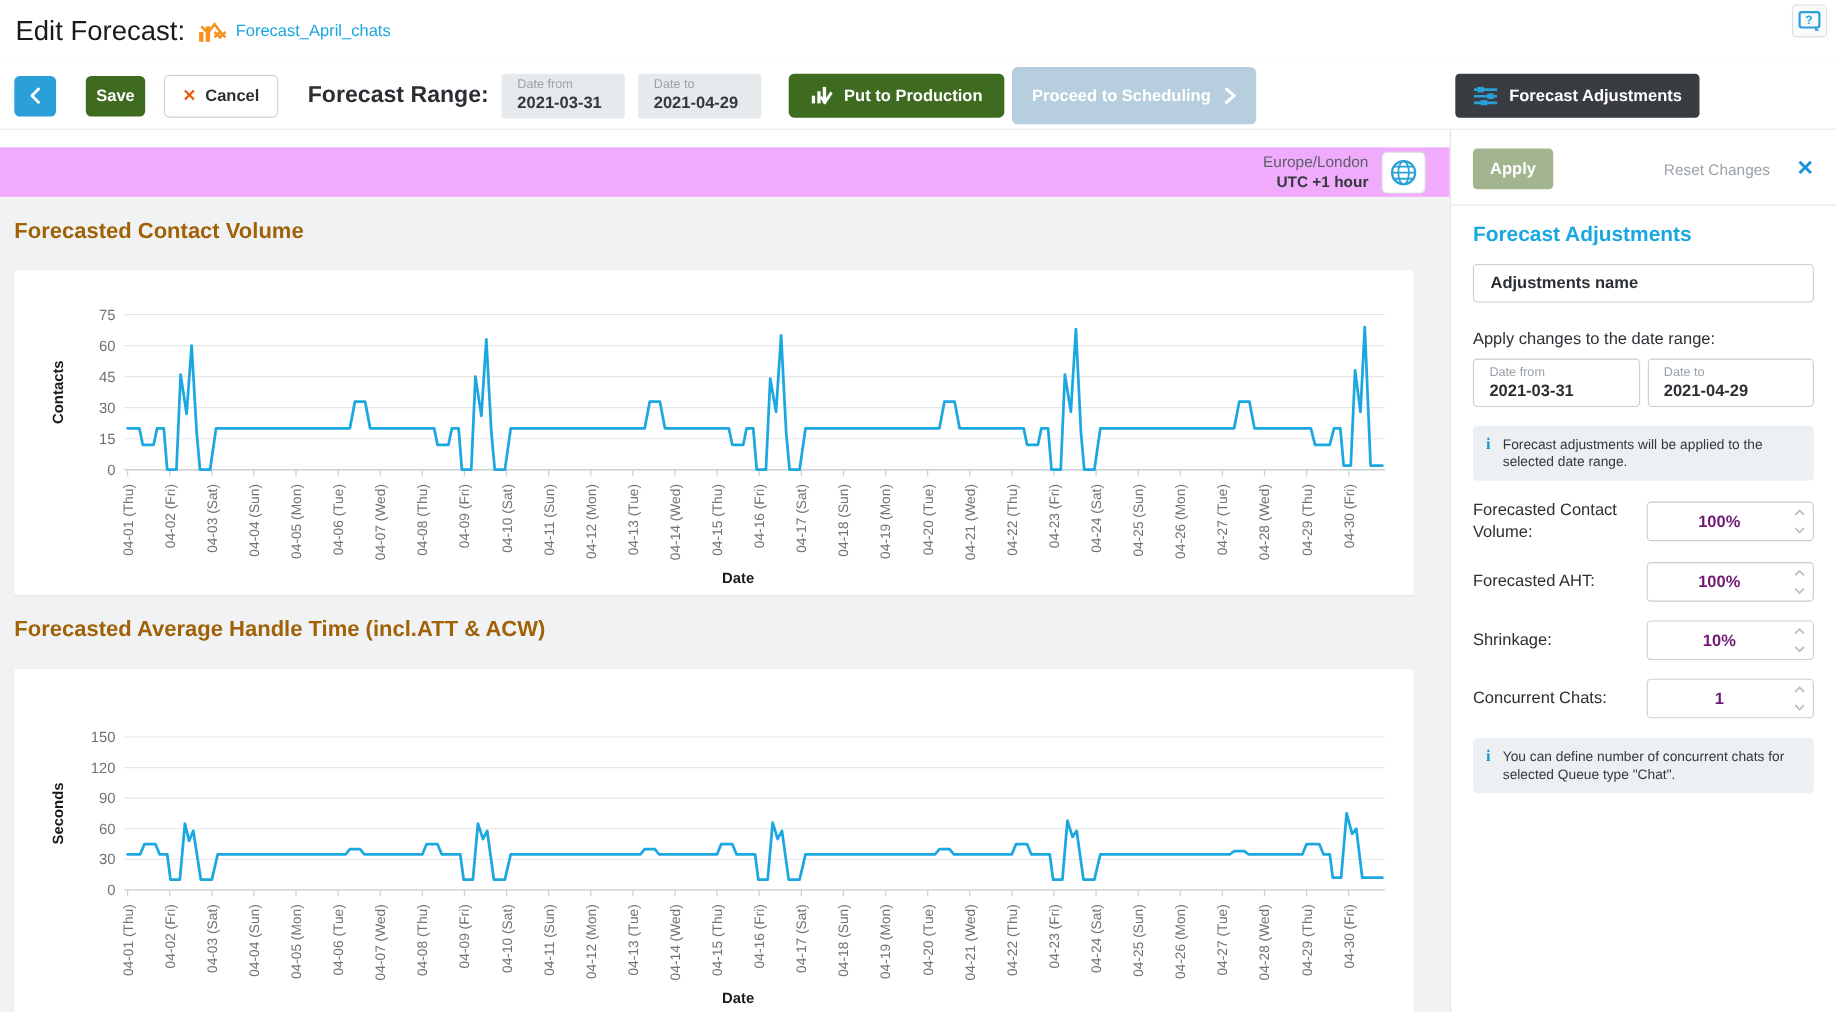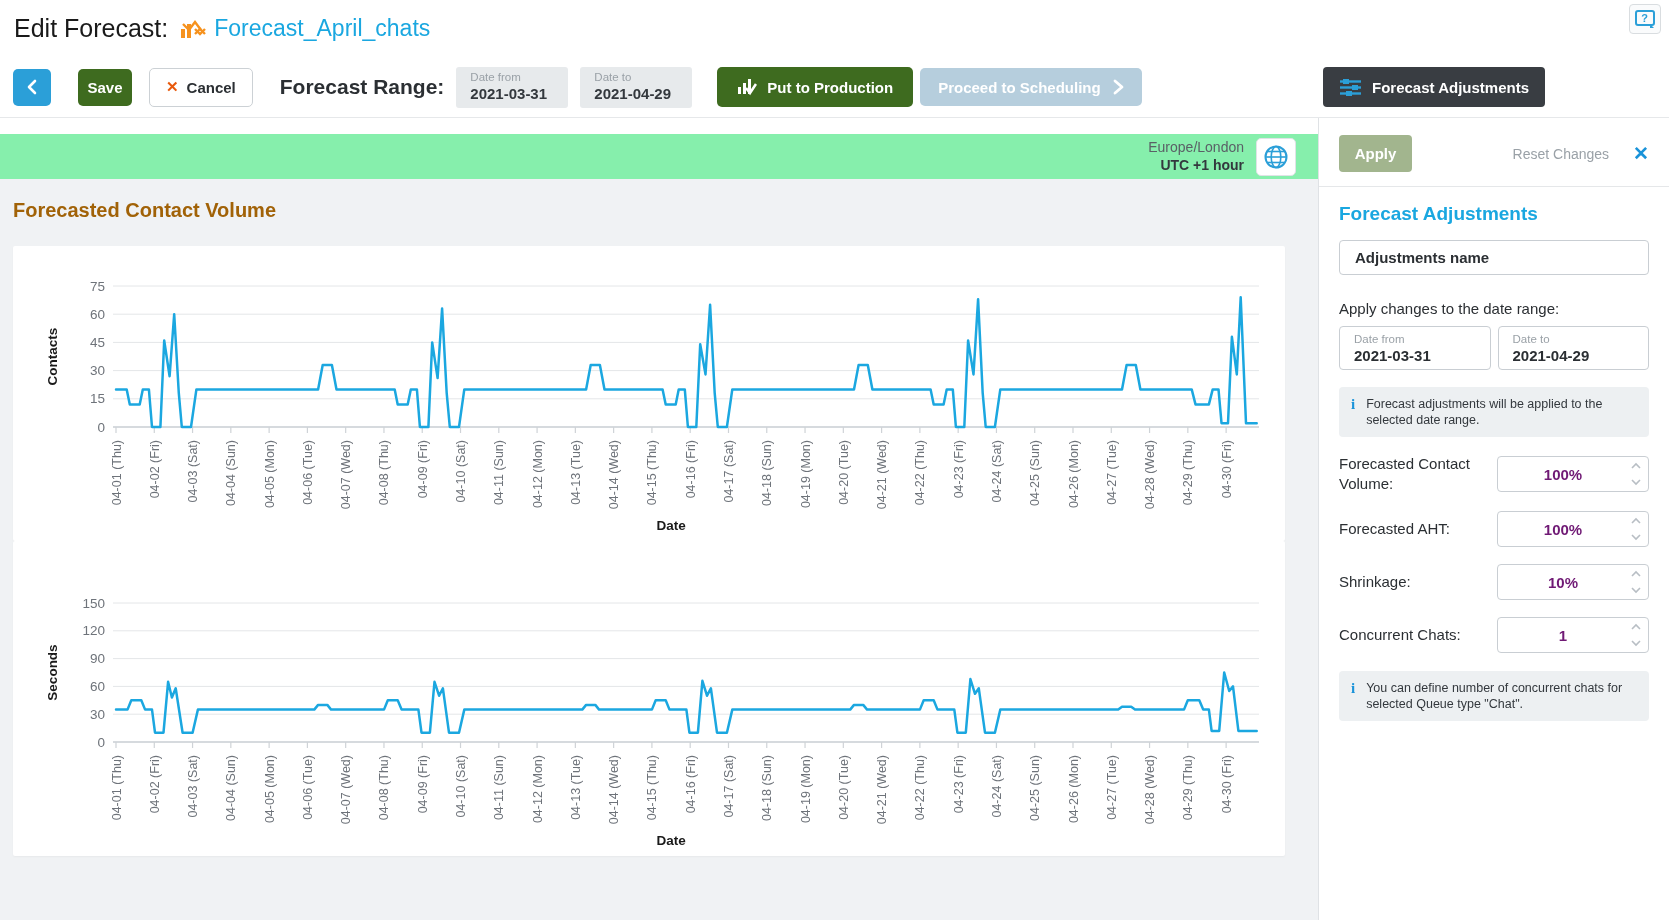--- a/index.html
+++ b/index.html
@@ -4,42 +4,42 @@
 <style>
   * { box-sizing: border-box; margin: 0; padding: 0; }
   html,body { width:1669px; height:920px; overflow:hidden; }
   body { font-family:"Liberation Sans", sans-serif; background:#f0f2f4; color:#1a1a1a; }
   #app { width:1669px; height:920px; display:flex; flex-direction:column; position:relative; }
 
   
   .header { background:#fff; height:57px; display:flex; align-items:center; padding-left:14px; position:relative; flex:0 0 auto; }
   .header h1 { font-size:25px; font-weight:500; letter-spacing:0; }
   .fc-icon { margin:0 8px 0 12px; display:flex; align-items:center; }
-  .fc-name { font-size:23px; color:#1aa7e0; text-decoration:none; cursor:pointer; }
+  .fc-name { font-size:15px; color:#1aa7e0; text-decoration:none; cursor:pointer; }
   .help-btn { position:absolute; top:4px; right:8px; width:32px; height:30px; background:#fafbfc; border:1px solid #d9dde0; border-radius:4px; display:flex; align-items:center; justify-content:center; cursor:pointer; }
 
   
   .toolbar { background:#fff; height:61px; display:flex; align-items:center; padding:0 0 0 13px; border-bottom:1px solid #e6e8ea; flex:0 0 auto; }
   .btn { border:none; border-radius:5px; font-family:inherit; font-weight:bold; font-size:15px; cursor:pointer; display:flex; align-items:center; justify-content:center; }
   .btn-back { width:38px; height:37px; background:#2b9fd8; }
   .btn-save { width:54px; height:37px; background:#3e6b1f; color:#fff; margin-left:27px; }
   .btn-cancel { height:39px; background:#fff; border:1px solid #ccd1d5; color:#2b2f33; margin-left:17px; padding:0 16px; gap:8px; }
   .cancel-x { color:#e8590c; font-size:15px; font-weight:bold; }
   .range-label { font-size:21px; font-weight:bold; margin-left:27px; color:#2b2f33; }
   .datebox { background:#e7eaec; border-radius:3px; height:41px; min-width:112px; padding:4px 14px 2px; margin-left:12px; cursor:pointer; }
   .datebox .dlab { font-size:11.5px; color:#9aa1a7; line-height:13px; }
   .datebox .dval { font-size:15px; font-weight:bold; color:#33383d; line-height:19px; }
   .btn-prod { height:40px; background:#3e6b1f; color:#fff; margin-left:25px; padding:0 20px; gap:10px; }
-  .btn-proceed { height:38px; background:#b6cedd; color:#fff; margin-left:7px; padding:0 18px; gap:12px; }
+  .btn-proceed { height:52px; background:#b6cedd; color:#fff; margin-left:7px; padding:0 18px; gap:12px; }
   .btn-fa { height:40px; background:#393d42; color:#fff; margin-left:auto; margin-right:124px; padding:0 16px; gap:10px; border-radius:4px; }
 
   
   .content { flex:1; display:flex; min-height:0; }
   .main { flex:1; display:flex; flex-direction:column; background:#fff; min-width:0; }
-  .tzbar { background:#86efac; height:45px; margin-top:16px; display:flex; align-items:center; justify-content:flex-end; padding-right:22px; gap:12px; flex:0 0 auto; }
+  .tzbar { background:#f0abfc; height:45px; margin-top:16px; display:flex; align-items:center; justify-content:flex-end; padding-right:22px; gap:12px; flex:0 0 auto; }
   .tz-text { text-align:right; }
   .tz-region { font-size:14px; color:#5a6066; line-height:17px; }
   .tz-offset { font-size:14px; font-weight:bold; color:#33383d; line-height:18px; }
   .globe-btn { width:40px; height:38px; background:#fff; border:1px solid #e0e3e6; border-radius:5px; display:flex; align-items:center; justify-content:center; cursor:pointer; }
   .main-scroll { flex:1; background:#f0f2f4; overflow:hidden; padding:0 0 0 13px; }
   .chart-title { color:#a16207; font-size:20px; font-weight:bold; margin:20px 0 24px 0; }
   .chart-card { background:#fff; width:1272px; border-radius:2px; box-shadow:0 1px 2px rgba(0,0,0,.04); }
   .chart-card svg { display:block; }
 
   
@@ -232,20 +232,21 @@
               <text x="1141.06" y="194" text-anchor="end" transform="rotate(-90 1141.06 194)" font-size="12.5" fill="#6e737a" font-family="Liberation Sans, sans-serif">04-28 (Wed)</text>
               <line x1="1174.8400000000001" y1="181" x2="1174.8400000000001" y2="187" stroke="#cfd3d7" stroke-width="1.2"></line>
               <text x="1179.3400000000001" y="194" text-anchor="end" transform="rotate(-90 1179.3400000000001 194)" font-size="12.5" fill="#6e737a" font-family="Liberation Sans, sans-serif">04-29 (Thu)</text>
               <line x1="1213.1200000000001" y1="181" x2="1213.1200000000001" y2="187" stroke="#cfd3d7" stroke-width="1.2"></line>
               <text x="1217.6200000000001" y="194" text-anchor="end" transform="rotate(-90 1217.6200000000001 194)" font-size="12.5" fill="#6e737a" font-family="Liberation Sans, sans-serif">04-30 (Fri)</text>
               <text x="44" y="110.5" text-anchor="middle" transform="rotate(-90 44 110.5)" font-size="13.5" font-weight="bold" fill="#1a1a1a" font-family="Liberation Sans, sans-serif">Contacts</text>
               <text x="658.0600000000001" y="284" text-anchor="middle" font-size="13.5" font-weight="bold" fill="#1a1a1a" font-family="Liberation Sans, sans-serif">Date</text>
               <polyline points="103.0,143.4 113.7,143.4 116.8,158.4 126.7,158.4 129.8,143.4 135.9,143.4 139.0,181.0 147.4,181.0 151.2,94.5 156.6,130.2 161.2,68.2 165.8,147.2 168.8,181.0 178.0,181.0 183.4,143.4 305.1,143.4 309.7,119.0 318.9,119.0 323.5,143.4 381.7,143.4 384.7,158.4 394.7,158.4 397.8,143.4 403.9,143.4 406.9,181.0 415.4,181.0 419.2,96.4 424.6,132.1 429.1,62.6 433.7,147.2 436.8,181.0 446.0,181.0 451.3,143.4 573.1,143.4 577.7,119.0 586.9,119.0 591.5,143.4 649.6,143.4 652.7,158.4 662.7,158.4 665.7,143.4 671.8,143.4 674.9,181.0 683.3,181.0 687.2,98.3 692.5,128.4 697.1,58.8 701.7,147.2 704.8,181.0 713.9,181.0 719.3,143.4 841.0,143.4 845.6,119.0 854.8,119.0 859.4,143.4 917.6,143.4 920.7,158.4 930.6,158.4 933.7,143.4 939.8,143.4 942.9,181.0 951.3,181.0 955.1,94.5 960.5,128.4 965.1,53.2 969.7,147.2 972.7,181.0 981.9,181.0 987.3,143.4 1109.0,143.4 1113.6,119.0 1122.8,119.0 1127.4,143.4 1178.7,143.4 1182.5,158.4 1195.9,158.4 1199.7,143.4 1205.5,143.4 1208.5,177.2 1215.0,177.2 1218.9,90.8 1223.8,128.4 1227.7,51.3 1233.0,177.2 1243.7,177.2" fill="none" stroke="#1ba7e0" stroke-width="2.5" stroke-linejoin="round" stroke-linecap="round"></polyline>
             </svg>
         </div>
+        <div class="chart-title">Forecasted Average Handle Time (incl.ATT &amp; ACW)</div>
         <div class="chart-card">
           <svg id="chart-svg-1" width="1272" height="315">
               <text x="92" y="205.5" text-anchor="end" font-size="13.5" fill="#6e737a" font-family="Liberation Sans, sans-serif">0</text>
               <line x1="100" y1="173.2" x2="1246" y2="173.2" stroke="#e4e6e8" stroke-width="1"></line>
               <text x="92" y="177.7" text-anchor="end" font-size="13.5" fill="#6e737a" font-family="Liberation Sans, sans-serif">30</text>
               <line x1="100" y1="145.4" x2="1246" y2="145.4" stroke="#e4e6e8" stroke-width="1"></line>
               <text x="92" y="149.9" text-anchor="end" font-size="13.5" fill="#6e737a" font-family="Liberation Sans, sans-serif">60</text>
               <line x1="100" y1="117.60000000000001" x2="1246" y2="117.60000000000001" stroke="#e4e6e8" stroke-width="1"></line>
               <text x="92" y="122.10000000000001" text-anchor="end" font-size="13.5" fill="#6e737a" font-family="Liberation Sans, sans-serif">90</text>
               <line x1="100" y1="89.8" x2="1246" y2="89.8" stroke="#e4e6e8" stroke-width="1"></line>

